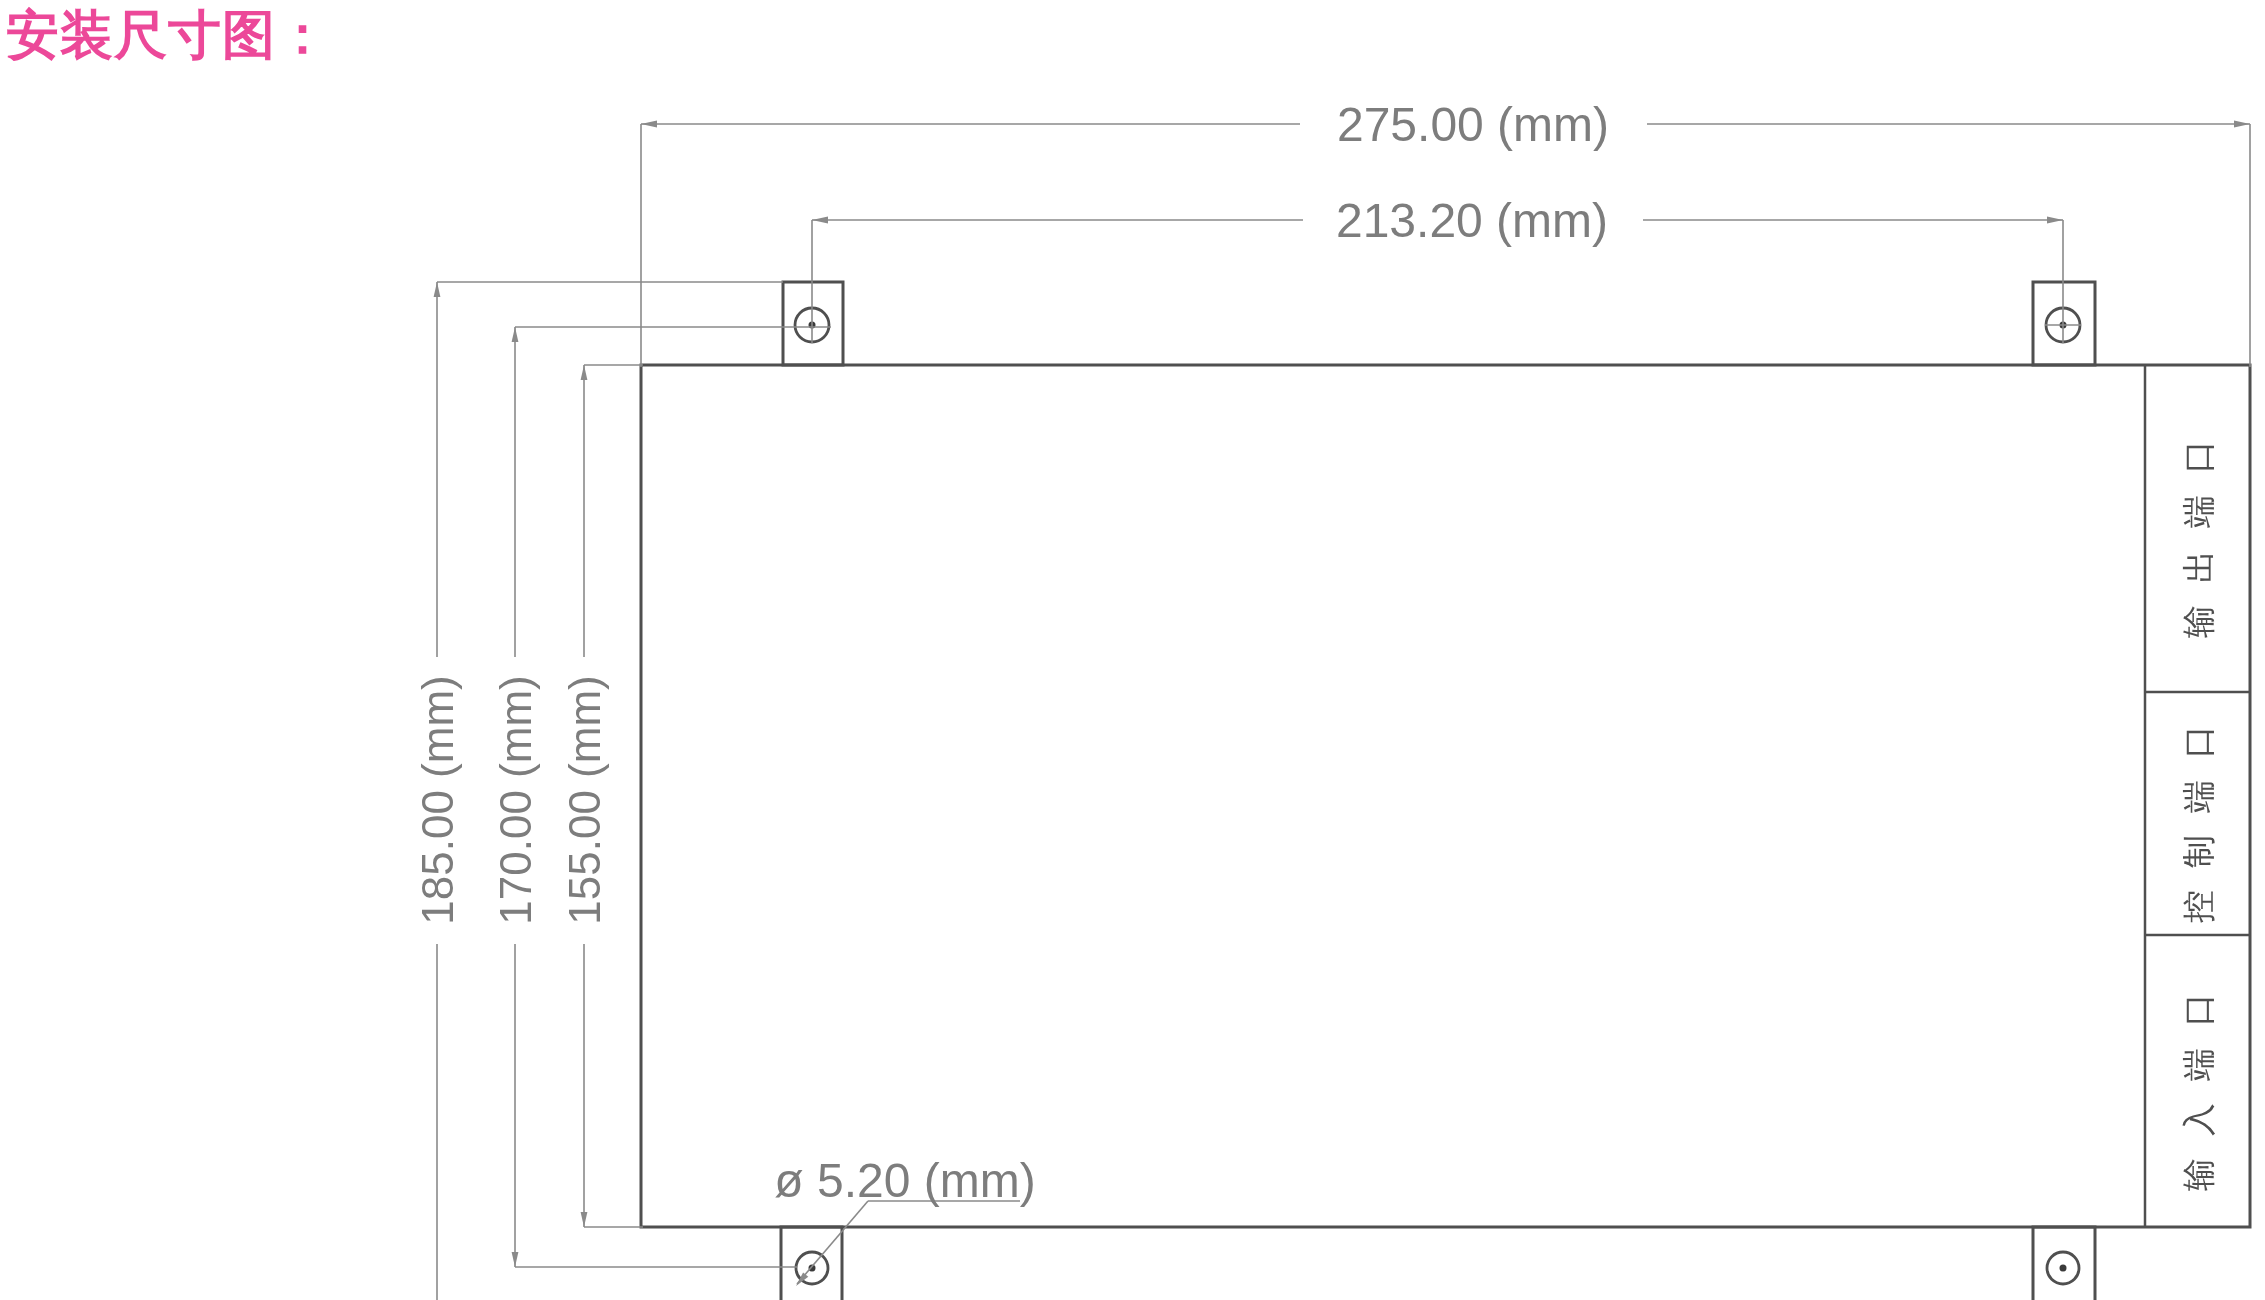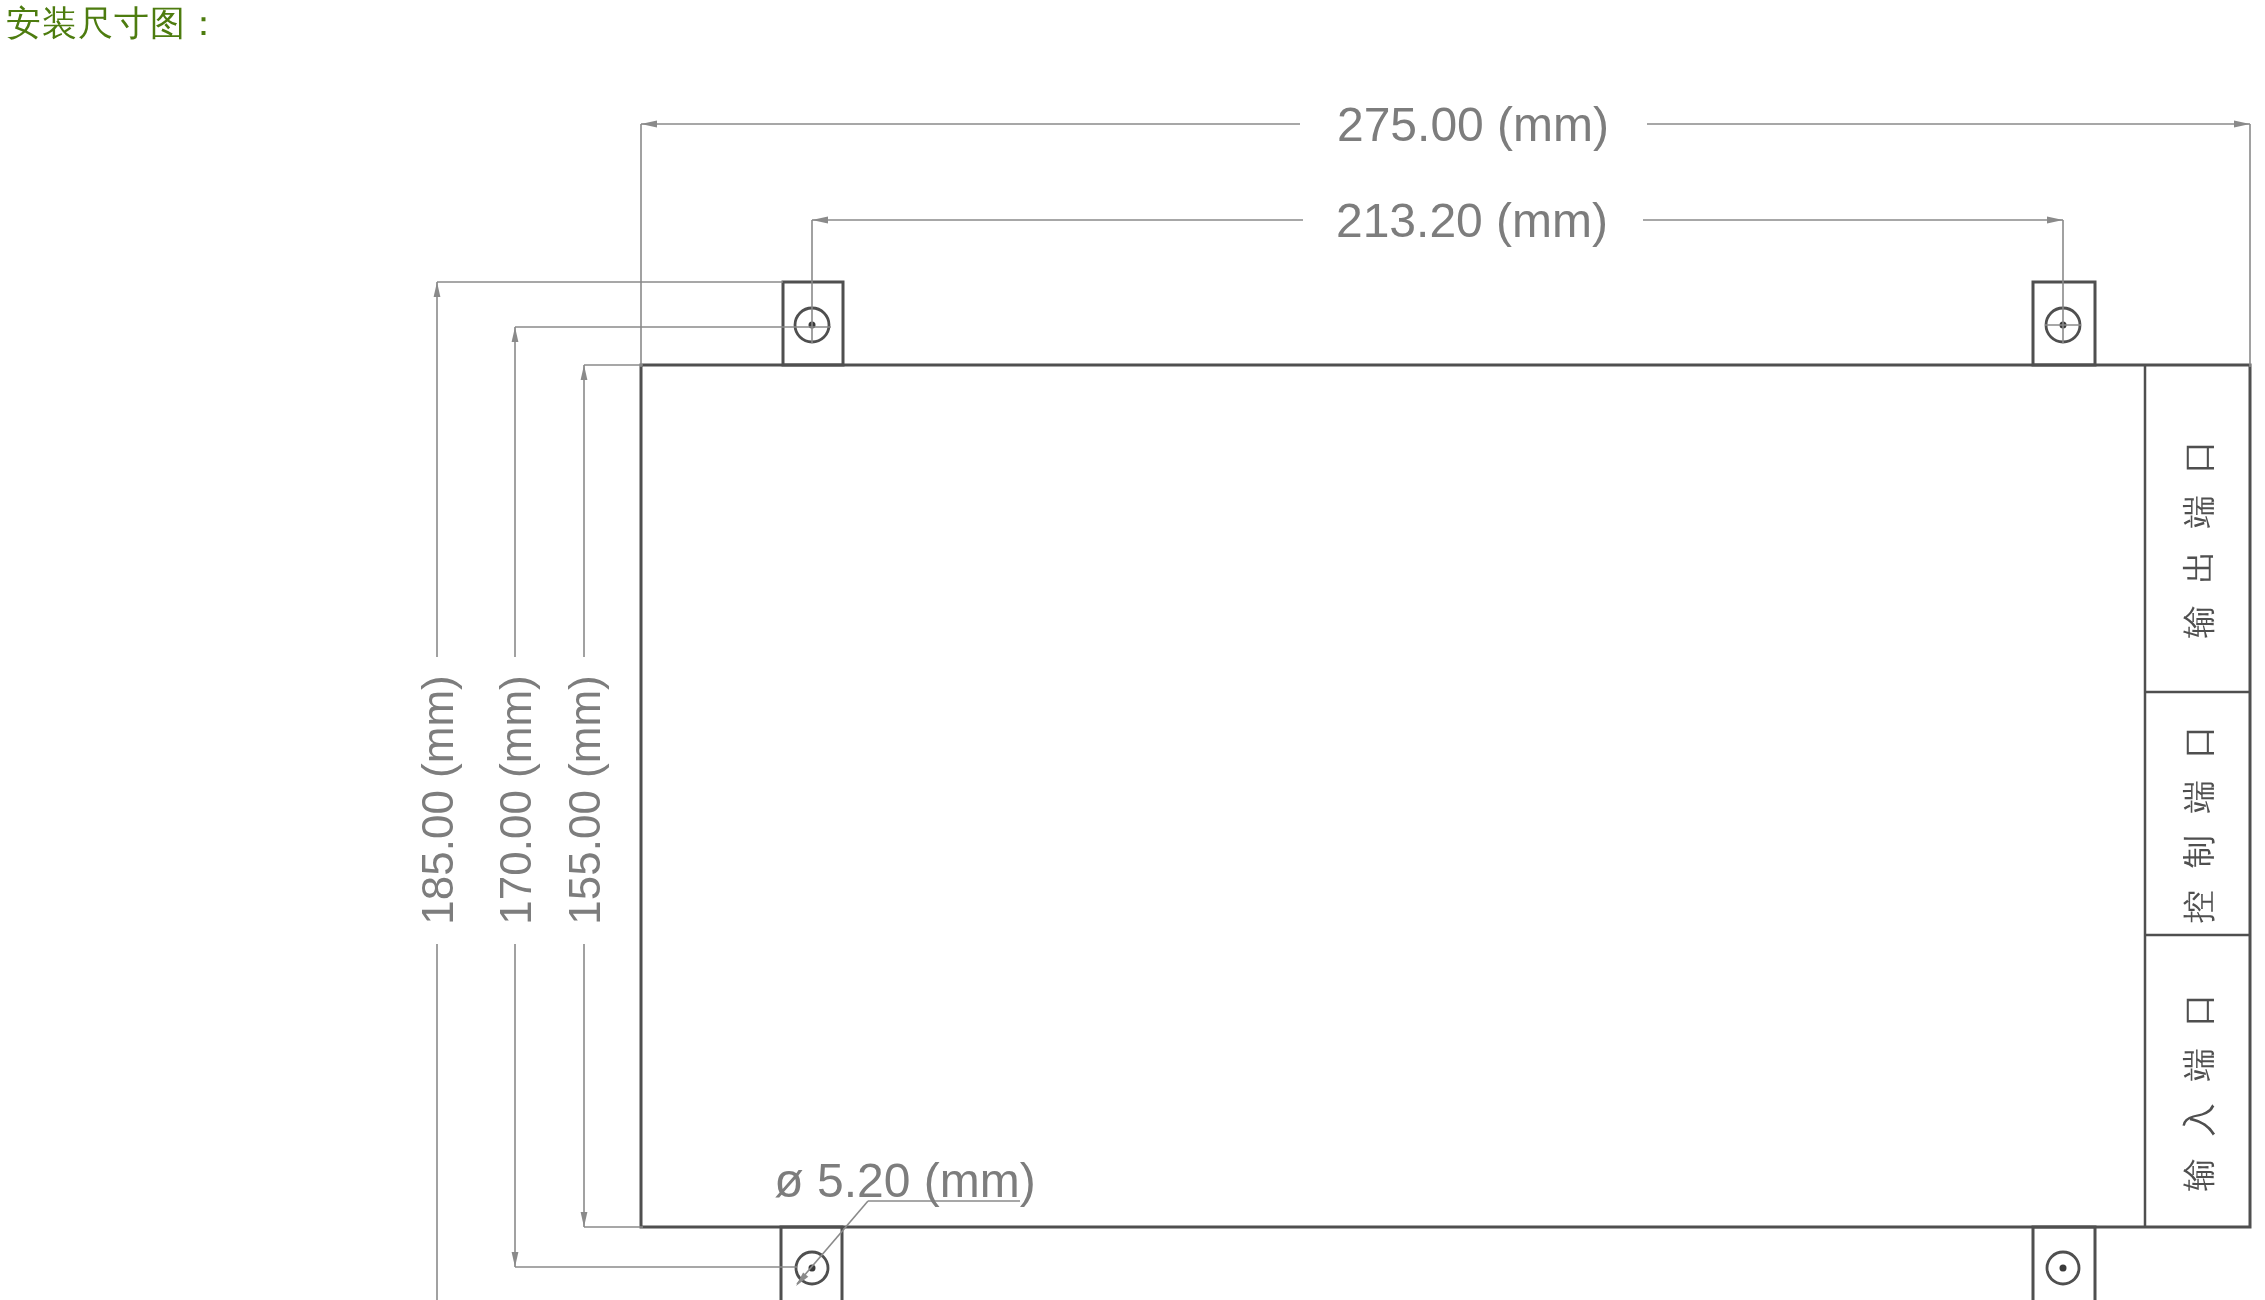--- a/index.html
+++ b/index.html
@@ -1,20 +1,20 @@
 <!DOCTYPE html>
 <html><head>
 <meta charset="utf-8">
 <style>
   html,body{margin:0;padding:0;background:#ffffff;}
   .page{position:relative;width:2265px;height:1300px;background:#ffffff;overflow:hidden;
         font-family:"Liberation Sans", sans-serif;}
   .doc-title{position:absolute;left:6px;top:0px;
         font-family:"Liberation Serif","DejaVu Serif",serif;
-        font-weight:400;font-size:35px;color:#4d7c0f;letter-spacing:1px;white-space:nowrap;}
+        font-weight:700;font-size:53px;color:#ec4899;letter-spacing:1px;white-space:nowrap;}
   svg text{font-family:"Liberation Sans","DejaVu Sans",sans-serif;}
   .dim-text{fill:#7d7d7d;font-size:48px;}
   .dim-text-v{fill:#7d7d7d;font-size:44px;}
   .port-text{fill:#4f4f4f;font-size:33px;letter-spacing:22px;}
   .thin{stroke:#8a8a8a;stroke-width:1.6;fill:none;}
   .thick{stroke:#4f4f4f;stroke-width:3;fill:none;}
   .mid{stroke:#4f4f4f;stroke-width:2.5;fill:none;}
   .hole{stroke:#4f4f4f;stroke-width:2.8;fill:none;}
   .arrow{fill:#8a8a8a;stroke:none;}
   .dot{fill:#3a3a3a;stroke:none;}

